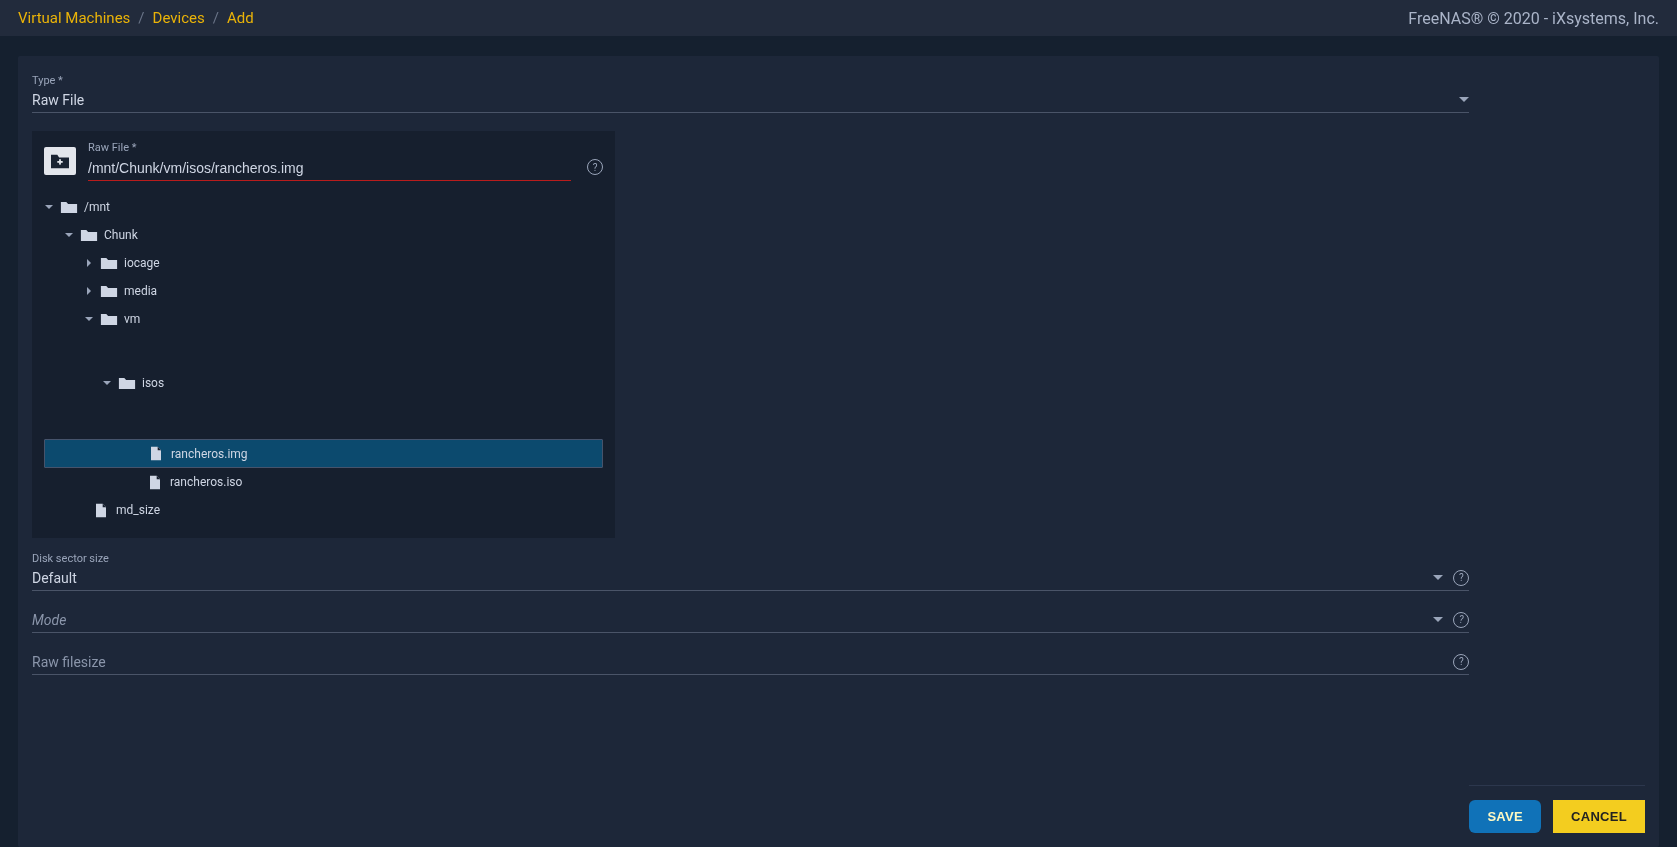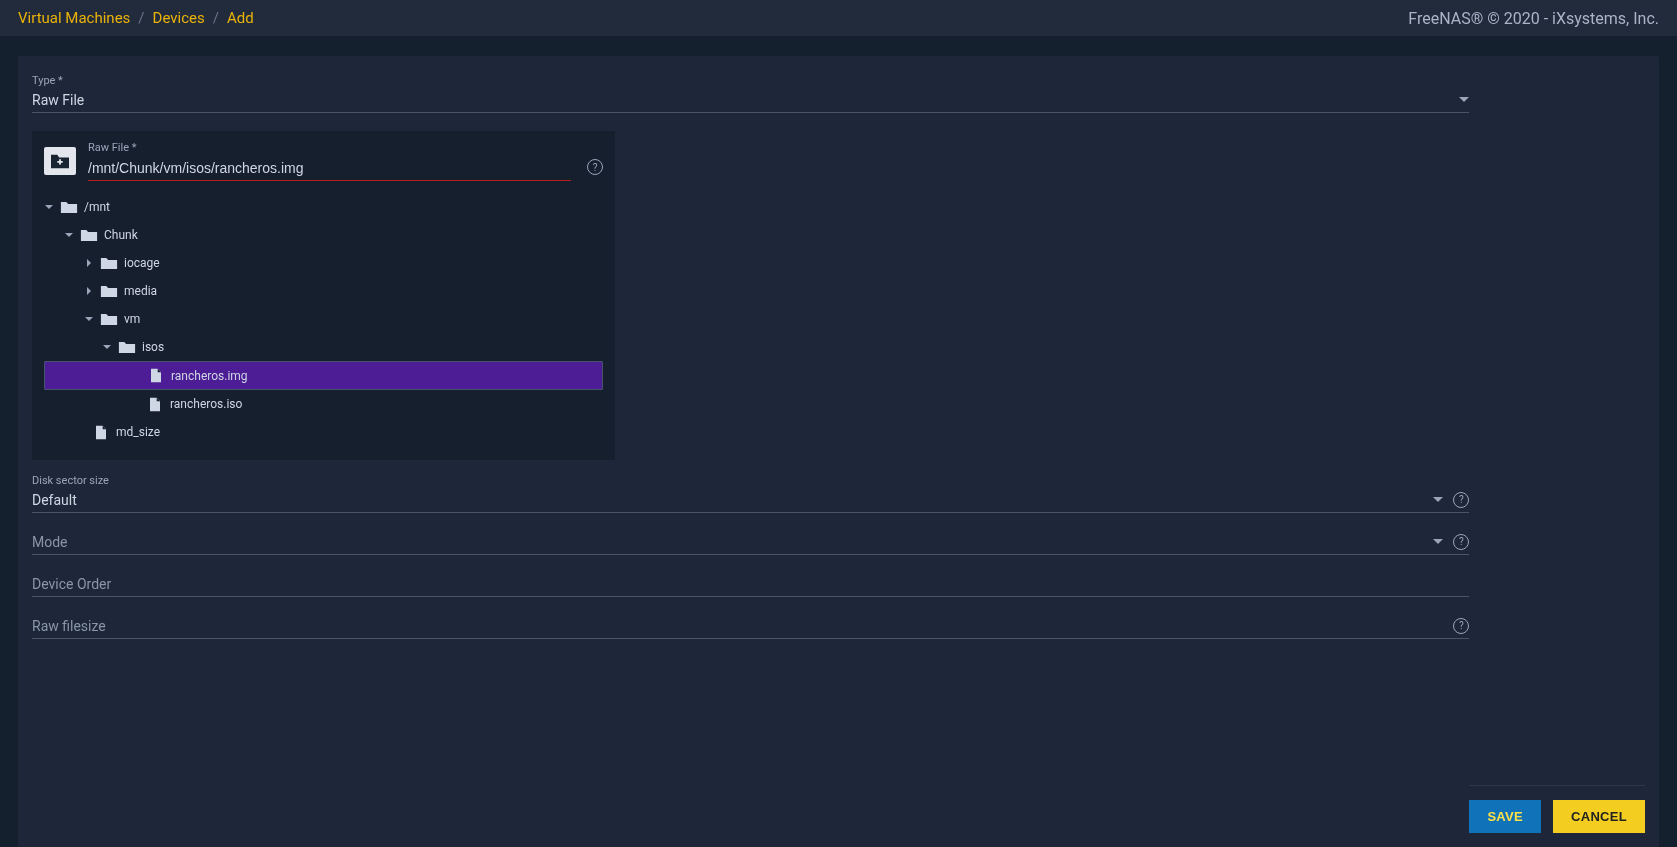--- a/index.html
+++ b/index.html
@@ -113,59 +113,60 @@
   .tree { margin-top: 12px; }
   .tree-node {
     display: flex;
     align-items: center;
     height: 28px;
     padding: 0 6px;
     cursor: pointer;
     gap: 6px;
   }
   .tree-node.selected {
-    background: #4c1d95;
+    background: #0c4a6e;
     border: 1px solid #46536b;
     height: 29px;
     border-radius: 1px;
+    margin-top: 42px;
   }
   .twisty {
     width: 10px; height: 10px;
     display: inline-flex;
     align-items: center;
     justify-content: center;
     color: #9aa5ba;
   }
   .twisty-spacer { width: 10px; display: inline-block; }
   .node-icon { display: inline-flex; align-items: center; }
   .node-icon svg { width: 18px; height: 15px; }
   .node-label { color: #cfd6e4; font-size: 12px; text-align: right; }
   .indent0 { padding-left: 0px; }
   .indent1 { padding-left: 20px; }
   .indent2 { padding-left: 40px; }
-  .indent4 { padding-left: 58px; }
+  .indent4 { padding-left: 58px; margin-top: 36px; }
   .indent5 { padding-left: 86px; }
   .indent-file { padding-left: 32px; }
   .footer {
     border-top: 1px solid #2c374d;
     padding: 14px 0;
     display: flex;
     gap: 12px;
     margin-top: auto;
   }
   .btn {
     border: none;
     padding: 9px 18px;
     font-size: 13px;
     font-weight: 600;
     cursor: pointer;
     border-radius: 0;
     letter-spacing: 0.3px;
   }
-  .btn-primary { background: #1072b8; color: #fde047; }
+  .btn-primary { background: #1072b8; color: #fef9c3; border-radius: 6px; }
   .btn-warn { background: #f3cd1f; color: #222; }
   svg { display: block; }
 </style>
 </head>
 <body>
 
 <div class="topbar">
   <div class="breadcrumbs">
     <span class="breadcrumb-item">Virtual Machines</span>
     <span class="breadcrumb-sep">/</span>
@@ -336,36 +337,31 @@
           <span class="dropdown-arrow">
               <svg width="10" height="6" viewBox="0 0 10 6">
                 <path d="M0 0 L5 5 L10 0 Z" fill="currentColor"></path>
               </svg>
             </span>
           <span class="help-icon">?</span>
         </div>
       </div>
 
       <div>
-        <div class="select-row placeholder" style="margin-top:16px;">
+        <div class="select-row placeholder" style="margin-top:16px;font-style:italic;">
           <span class="value">Mode</span>
           <span class="dropdown-arrow">
               <svg width="10" height="6" viewBox="0 0 10 6">
                 <path d="M0 0 L5 5 L10 0 Z" fill="currentColor"></path>
               </svg>
             </span>
           <span class="help-icon">?</span>
         </div>
       </div>
 
-      <div>
-        <div class="input-row placeholder" style="margin-top:16px;">
-          <span class="value">Device Order</span>
-        </div>
-      </div>
 
       <div>
         <div class="input-row placeholder" style="margin-top:16px;">
           <span class="value">Raw filesize</span>
           <span class="help-icon">?</span>
         </div>
       </div>
 
     </div>
 

